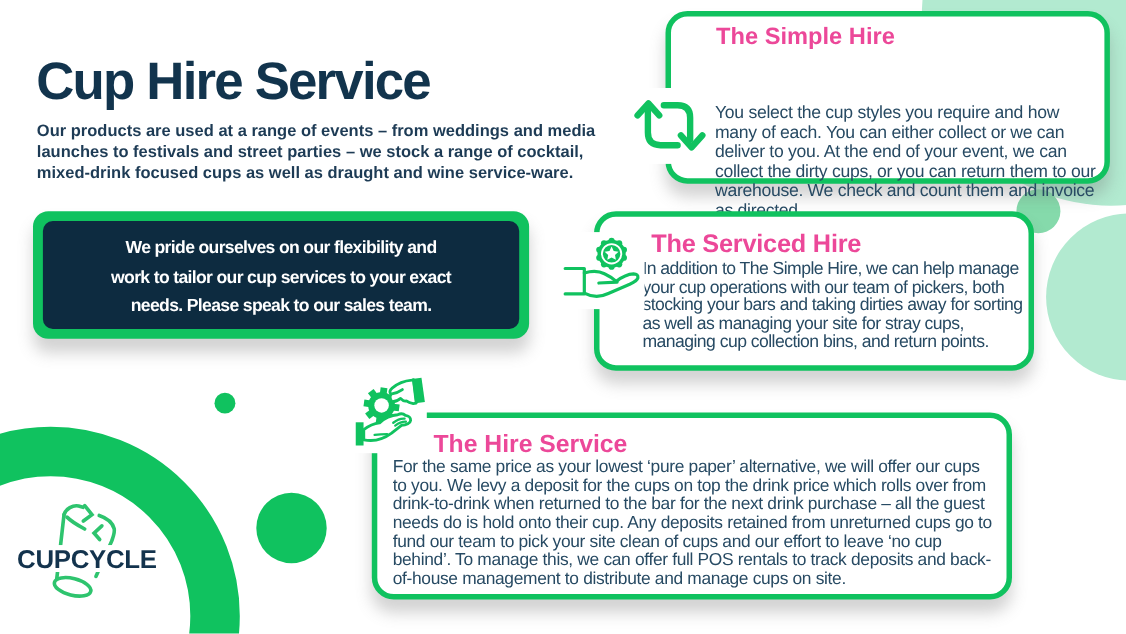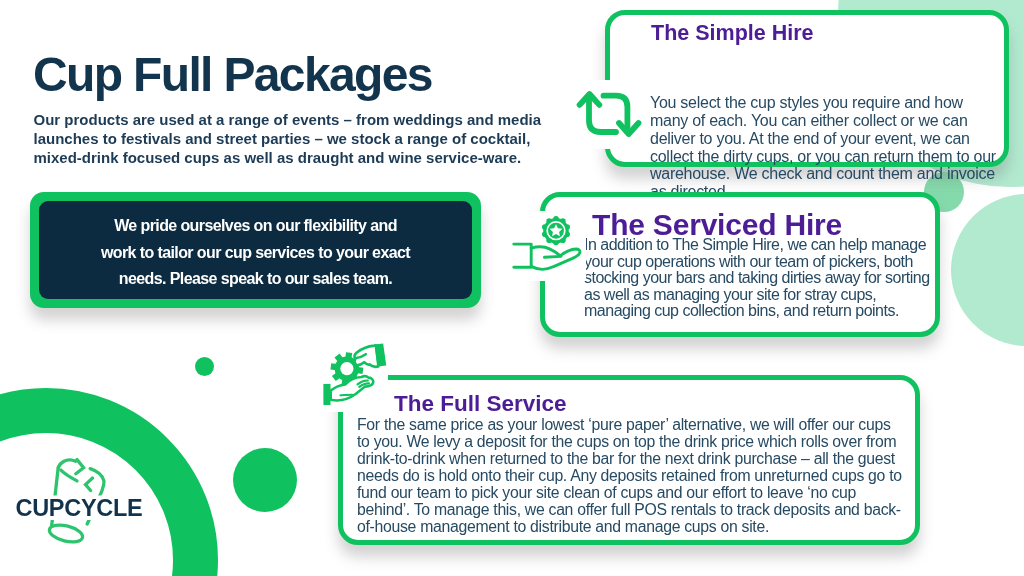--- a/index.html
+++ b/index.html
@@ -4,48 +4,48 @@
 <style>
   html,body{margin:0;padding:0;}
   body{width:1024px;height:576px;overflow:hidden;background:#ffffff;
        font-family:"Liberation Sans", sans-serif;position:relative;}
   .abs{position:absolute;}
   .circle{position:absolute;border-radius:50%;}
   .mint{background:#b2ead0;}
   .green{background:#10c25f;}
   .box{position:absolute;background:#fff;border:5.5px solid #10c25f;border-radius:20px;
        box-shadow:0 12px 14px rgba(110,110,110,0.30);}
-  .btitle{position:absolute;font-weight:bold;color:#4c1d95;white-space:nowrap;}
+  .btitle{position:absolute;font-weight:bold;color:#ec4899;white-space:nowrap;}
   .btext{position:absolute;color:#274a63;font-size:16px;}
   .icon{position:absolute;background:#fff;}
 </style>
 </head>
 <body>
 
 <div class="circle mint" style="left:838px;top:-157px;width:344px;height:344px;"></div>
 <div class="circle" style="left:924px;top:172px;width:40px;height:40px;background:#85daab;"></div>
 <div class="circle mint" style="left:951px;top:194px;width:152px;height:152px;"></div>
 
 <div class="circle" style="left:-126px;top:388px;width:254px;height:254px;border:45px solid #10c25f;background:#fff;"></div>
 <div class="circle green" style="left:195px;top:357px;width:19px;height:19px;"></div>
 <div class="circle green" style="left:233px;top:448px;width:64px;height:64px;"></div>
 
 <div class="box" style="left:605px;top:10px;width:394px;height:147px;"></div>
 <div class="btitle" style="left:651px;top:21px;font-size:21.5px;">The Simple Hire</div>
 <div class="btext" style="left:650px;top:50.3px;width:360px;line-height:17.8px;letter-spacing:-0.27px;margin-top:44px;">You select the cup styles you require and how<br>many of each. You can either collect or we can<br>deliver to you. At the end of your event, we can<br>collect the dirty cups, or you can return them to our<br>warehouse. We check and count them and invoice<br>as directed.</div>
 
 <div class="box" style="left:540px;top:192px;width:390px;height:135px;"></div>
-<div class="btitle" style="left:592px;top:207.5px;font-size:30px;letter-spacing:-0.2px;">The Serviced Hire</div>
+<div class="btitle" style="left:592px;top:207.5px;font-size:23px;letter-spacing:-0.2px;">The Serviced Hire</div>
 <div class="btext" style="left:584px;top:237.4px;width:360px;line-height:16.5px;letter-spacing:-0.5px;">In addition to The Simple Hire, we can help manage<br>your cup operations with our team of pickers, both<br>stocking your bars and taking dirties away for sorting<br>as well as managing your site for stray cups,<br>managing cup collection bins, and return points.</div>
 
 <div class="box" style="left:338px;top:375px;width:572px;height:160px;"></div>
-<div class="btitle" style="left:394px;top:390.7px;font-size:22.5px;">The Full Service</div>
+<div class="btitle" style="left:394px;top:390.7px;font-size:22.5px;">The Hire Service</div>
 <div class="btext" style="left:357px;top:415.6px;width:560px;font-size:15.8px;line-height:17.05px;letter-spacing:-0.3px;">For the same price as your lowest ‘pure paper’ alternative, we will offer our cups<br>to you. We levy a deposit for the cups on top the drink price which rolls over from<br>drink-to-drink when returned to the bar for the next drink purchase – all the guest<br>needs do is hold onto their cup. Any deposits retained from unreturned cups go to<br>fund our team to pick your site clean of cups and our effort to leave ‘no cup<br>behind’. To manage this, we can offer full POS rentals to track deposits and back-<br>of-house management to distribute and manage cups on site.</div>
 
-<div class="abs" style="left:33px;top:46.8px;font-size:48px;font-weight:bold;color:#12344d;letter-spacing:-1.65px;white-space:nowrap;">Cup Full Packages</div>
+<div class="abs" style="left:33px;top:46.8px;font-size:48px;font-weight:bold;color:#12344d;letter-spacing:-1.65px;white-space:nowrap;">Cup Hire Service</div>
 <div class="abs" style="left:33.5px;top:109.6px;font-size:15px;font-weight:bold;color:#1d3b55;line-height:19.1px;letter-spacing:0px;">Our products are used at a range of events – from weddings and media<br>launches to festivals and street parties – we stock a range of cocktail,<br>mixed-drink focused cups as well as draught and wine service-ware.</div>
 
 <div class="abs" style="left:30px;top:192px;width:451px;height:116px;background:#10c25f;border-radius:14px;box-shadow:0 12px 14px rgba(110,110,110,0.30);"></div>
 <div class="abs" style="left:39px;top:201px;width:433px;height:98px;background:#0d2b40;border-radius:9px;"></div>
 <div class="abs" style="left:39px;top:213.2px;width:433px;text-align:center;color:#fff;font-weight:bold;font-size:16px;line-height:26.5px;letter-spacing:-0.6px;">We pride ourselves on our flexibility and<br>work to tailor our cup services to your exact<br>needs. Please speak to our sales team.</div>
 
 <div class="icon" style="left:571px;top:80px;width:78px;height:68.5px;">
 <svg width="78" height="69" viewBox="0 0 78 69">
   <g fill="none" stroke="#10c25f" stroke-width="5.8" stroke-linecap="round" stroke-linejoin="round">
     <path d="M45 52 H29.5 Q18 52 18 40.5 V18"></path>

